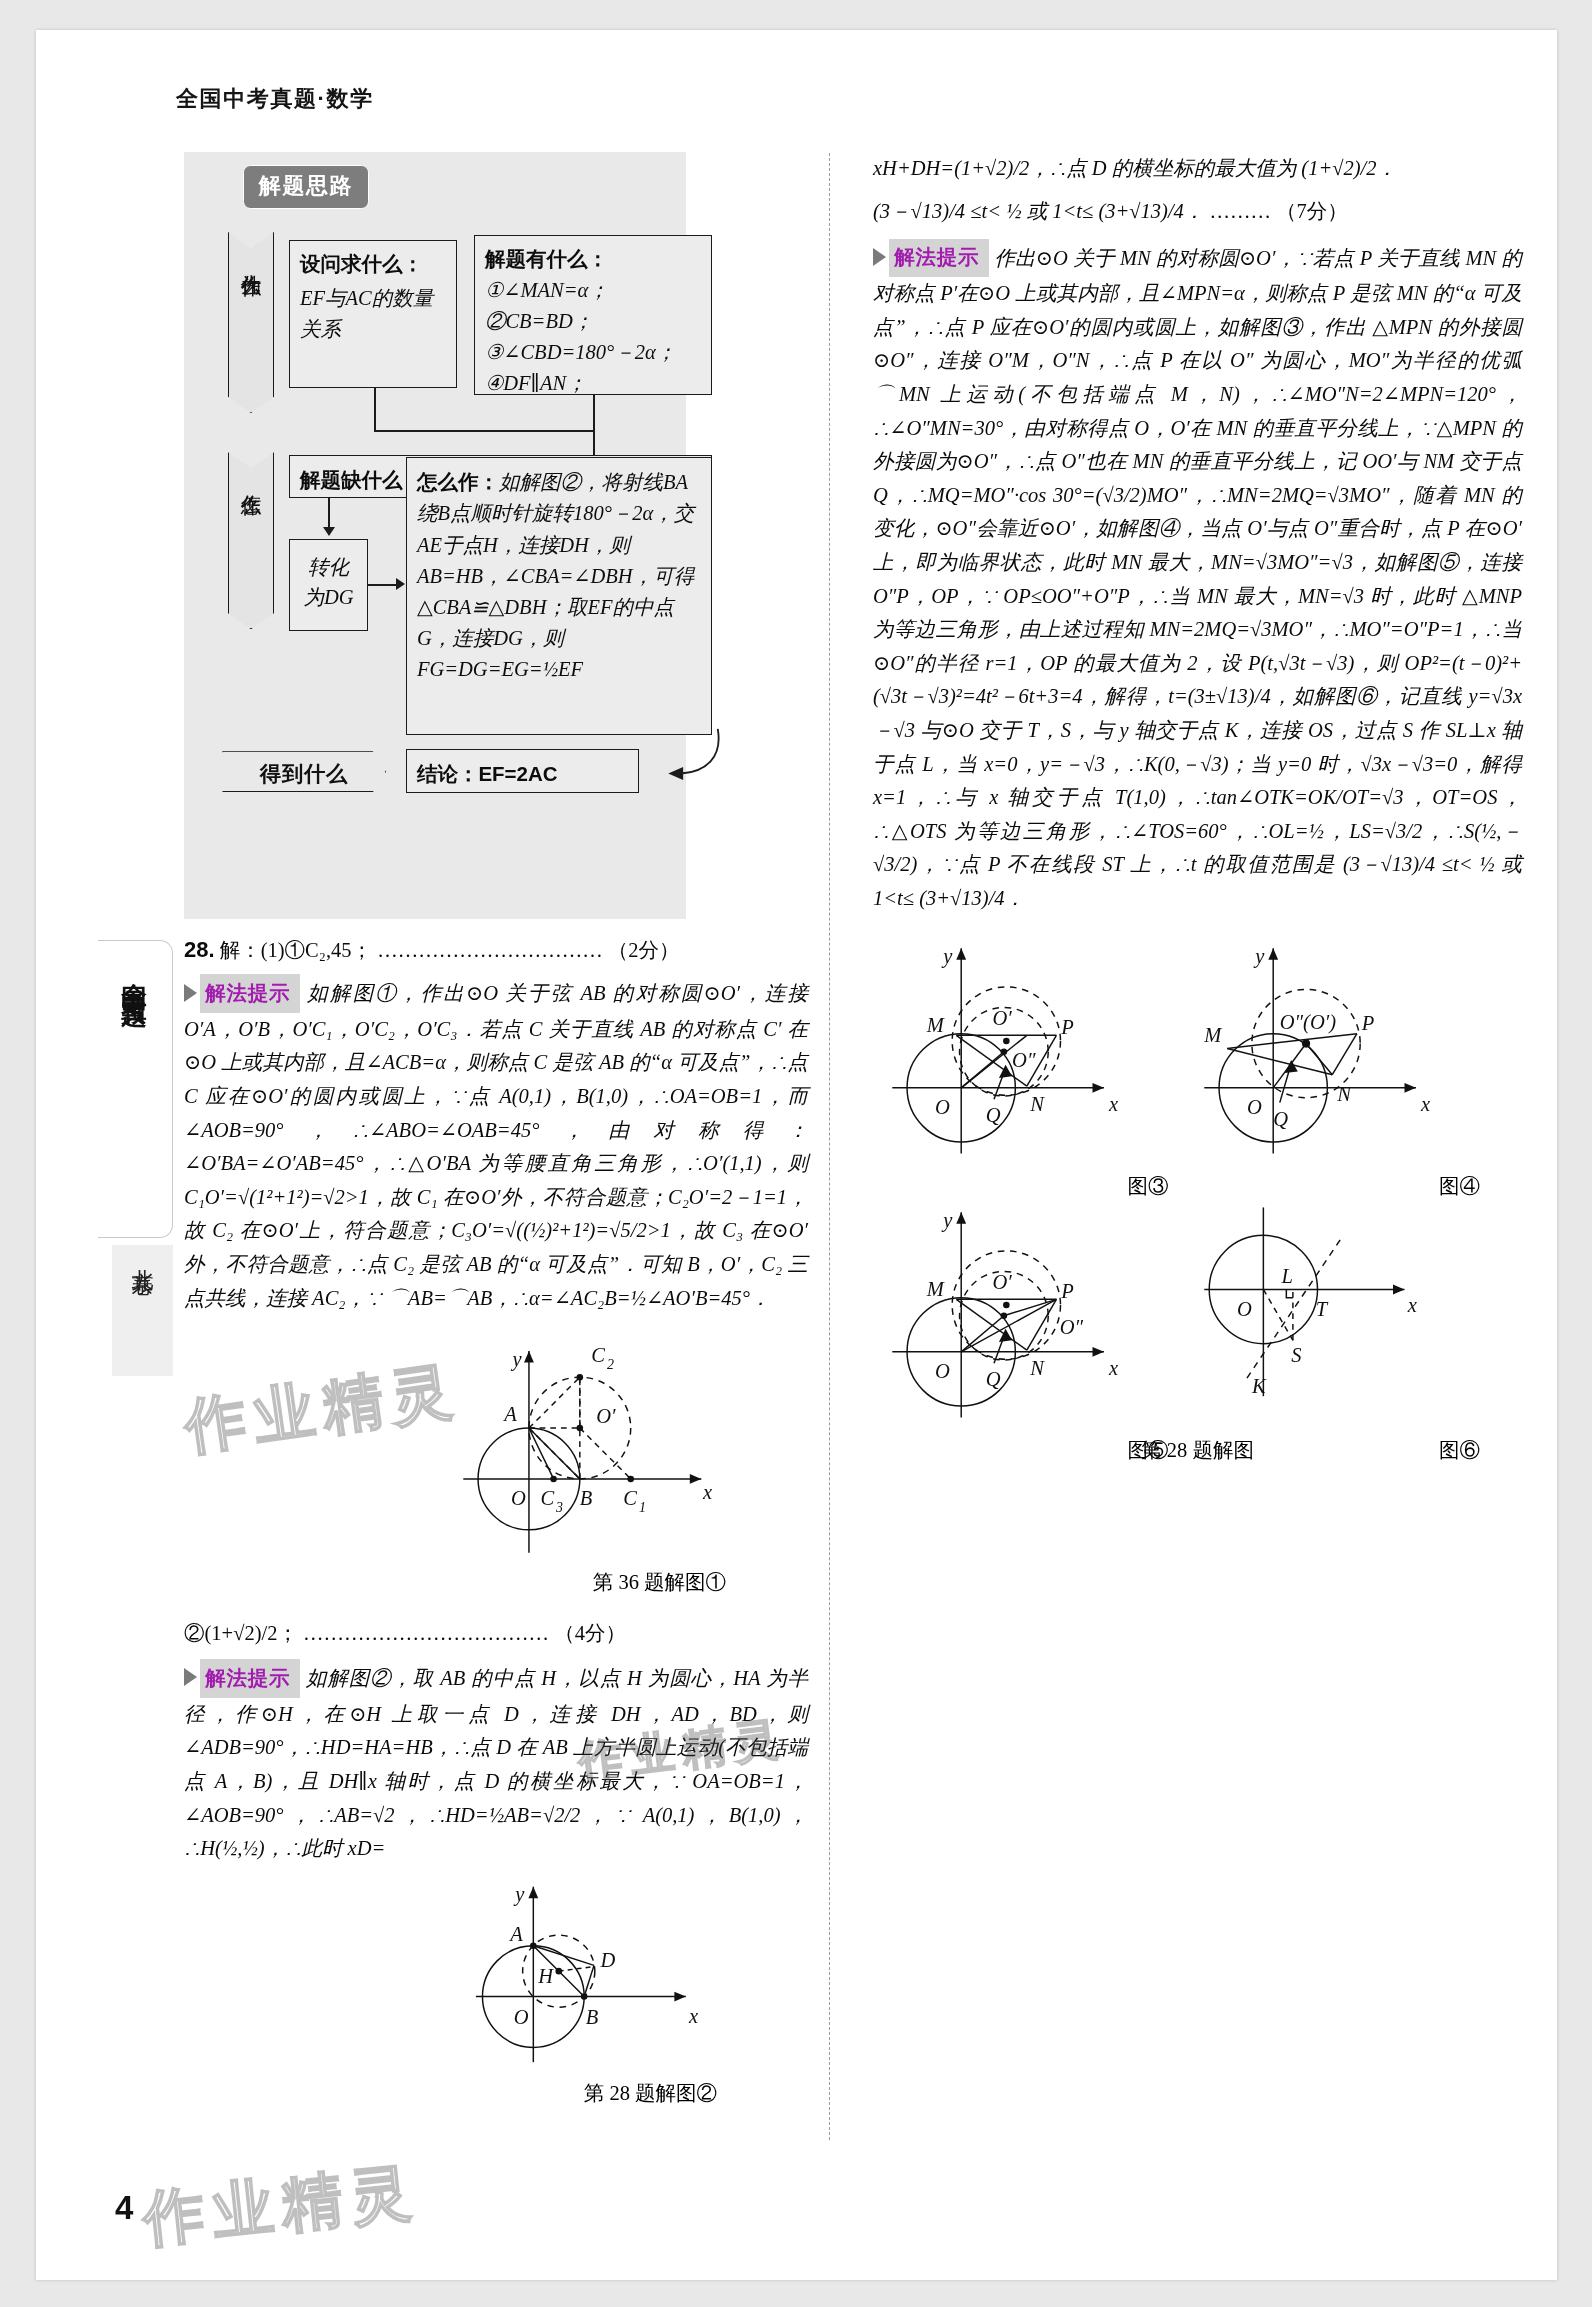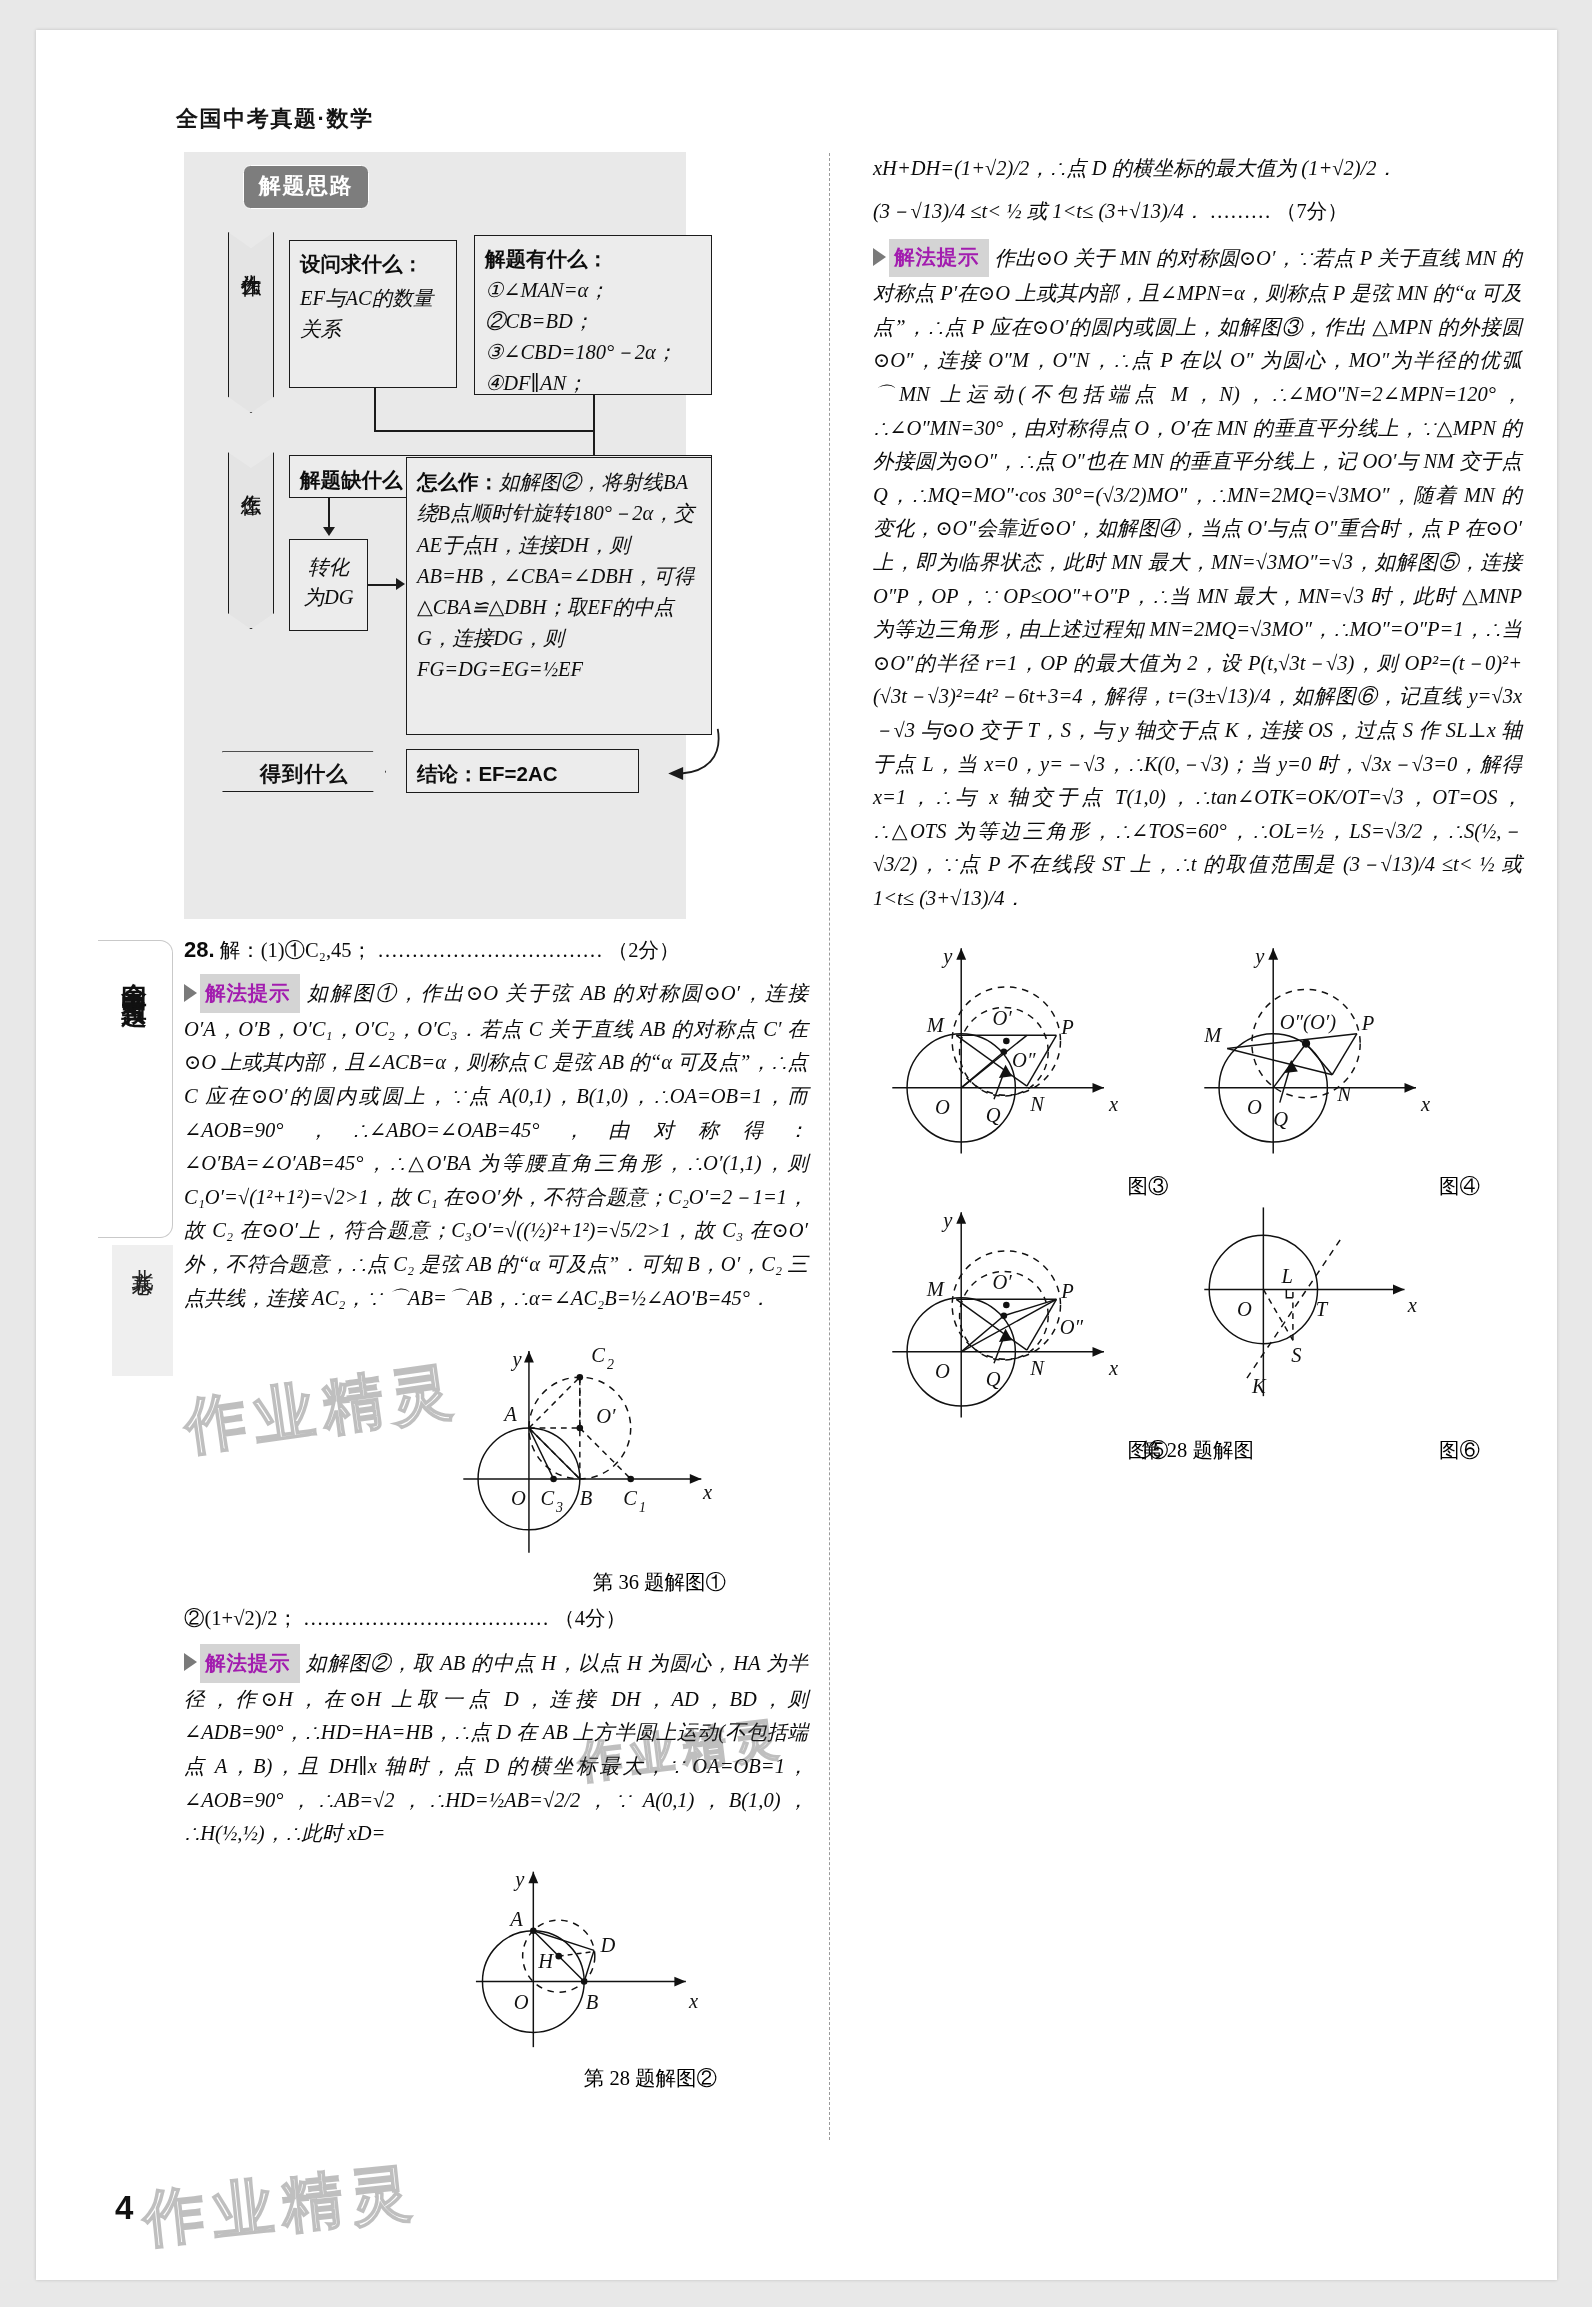--- a/index.html
+++ b/index.html
@@ -1,21 +1,21 @@
 <!DOCTYPE html>
 <html style="font-size:13px"><head>
 <meta charset="utf-8">
 <style>
   html,body{margin:0;padding:0;background:#e8e8e8;}
   body{font-family:"Liberation Serif","DejaVu Serif",serif;}
   .page{position:relative;width:1593px;height:2307px;background:#e8e8e8;overflow:hidden;}
   .sheet{position:absolute;left:36px;top:29.6px;width:1521px;height:2250px;background:#fff;box-shadow:0 0 3.3px rgba(0,0,0,.18);}
   
   .hdr{position:absolute;left:140px;top:54px;font-family:"Liberation Sans","DejaVu Sans",sans-serif;
-       font-weight:bold;font-size:22px;letter-spacing:1.6px;color:#151515;margin-top:20px;}
+       font-weight:bold;font-size:22px;letter-spacing:1.6px;color:#151515;}
   
   .sidetab{position:absolute;left:62px;top:910px;width:74px;height:296px;background:#fff;
       border:1.6px solid #c9c9c9;border-left:none;border-radius:0 13px 13px 0;}
   .sidetab span{display:block;writing-mode:vertical-rl;text-orientation:upright;
       font-family:"Liberation Sans","DejaVu Sans",sans-serif;font-weight:bold;font-size:25.5px;
       letter-spacing:4.1px;color:#111;margin:21.3px auto 0;text-align:center;}
   .sidetab2{position:absolute;left:76px;top:1215px;width:61px;height:131px;background:#efefef;}
   .sidetab2 span{display:block;writing-mode:vertical-rl;text-orientation:upright;
       font-family:"Liberation Sans","DejaVu Sans",sans-serif;font-size:22px;letter-spacing:3.3px;
       color:#222;margin:6.6px auto 0;text-align:center;}
@@ -187,21 +187,21 @@
               <text x="224" y="230" font-size="17">1</text>
           <text x="166" y="48">C</text>
               <text x="185" y="56" font-size="17">2</text>
           <text x="104" y="222">C</text>
               <text x="123" y="230" font-size="17">3</text>
         </g>
       </svg>
       <div class="fig-cap">第 36 题解图①</div>
     </div>
 
-    <div class="prose" style="margin-top:6px;">
+    <div class="prose" style="margin-top:21px;">
       <span>②(1+√2)/2；</span>
       <span>………………………………</span>
       <span>（4分）</span>
     </div>
 
     <div class="prose" style="margin-top:8.2px;">
       <span class="tri"></span><span class="tipbadge">解法提示</span><span class="mi">如解图②，取 AB 的中点 H，以点 H 为圆心，HA 为半径，作⊙H，在⊙H 上取一点 D，连接 DH，AD，BD，则∠ADB=90°，∴HD=HA=HB，∴点 D 在 AB 上方半圆上运动(不包括端点 A，B)，且 DH∥x 轴时，点 D 的横坐标最大，∵ OA=OB=1，∠AOB=90°，∴AB=√2，∴HD=½AB=√2/2，∵ A(0,1)，B(1,0)，∴H(½,½)，∴此时 xD=</span>
     </div>
 
     <div class="figwrap" style="margin:1.6px 0 0 287px;width:246px;">

